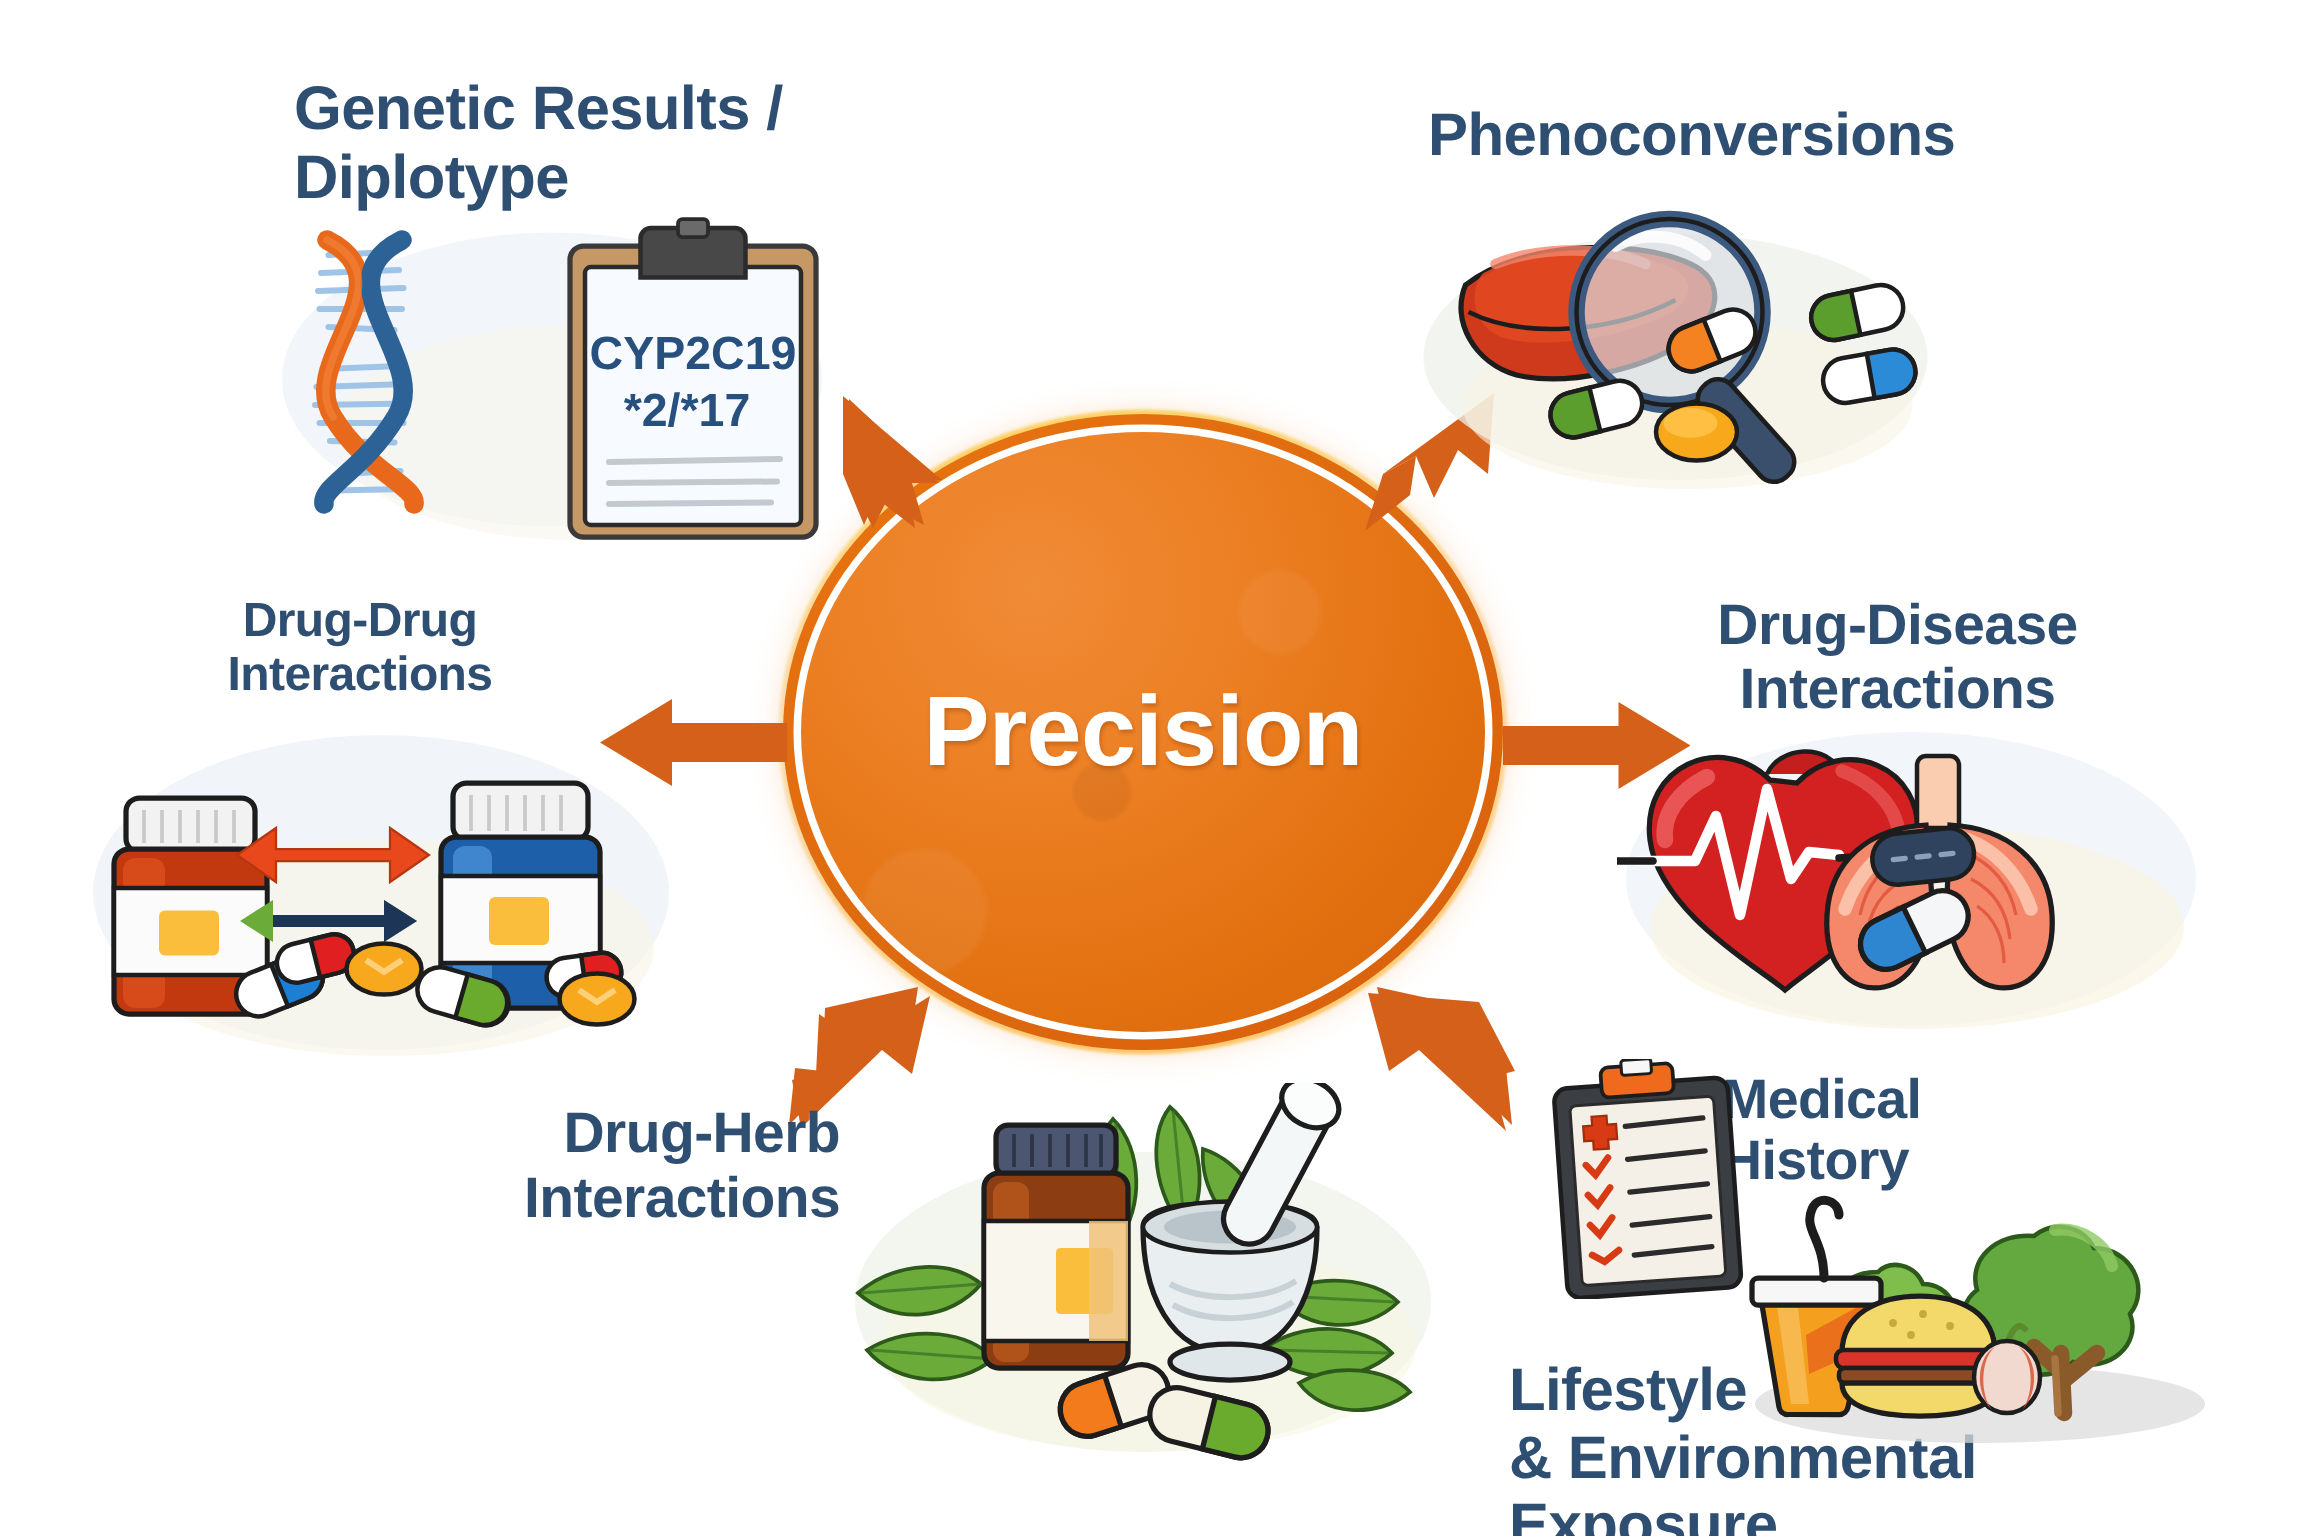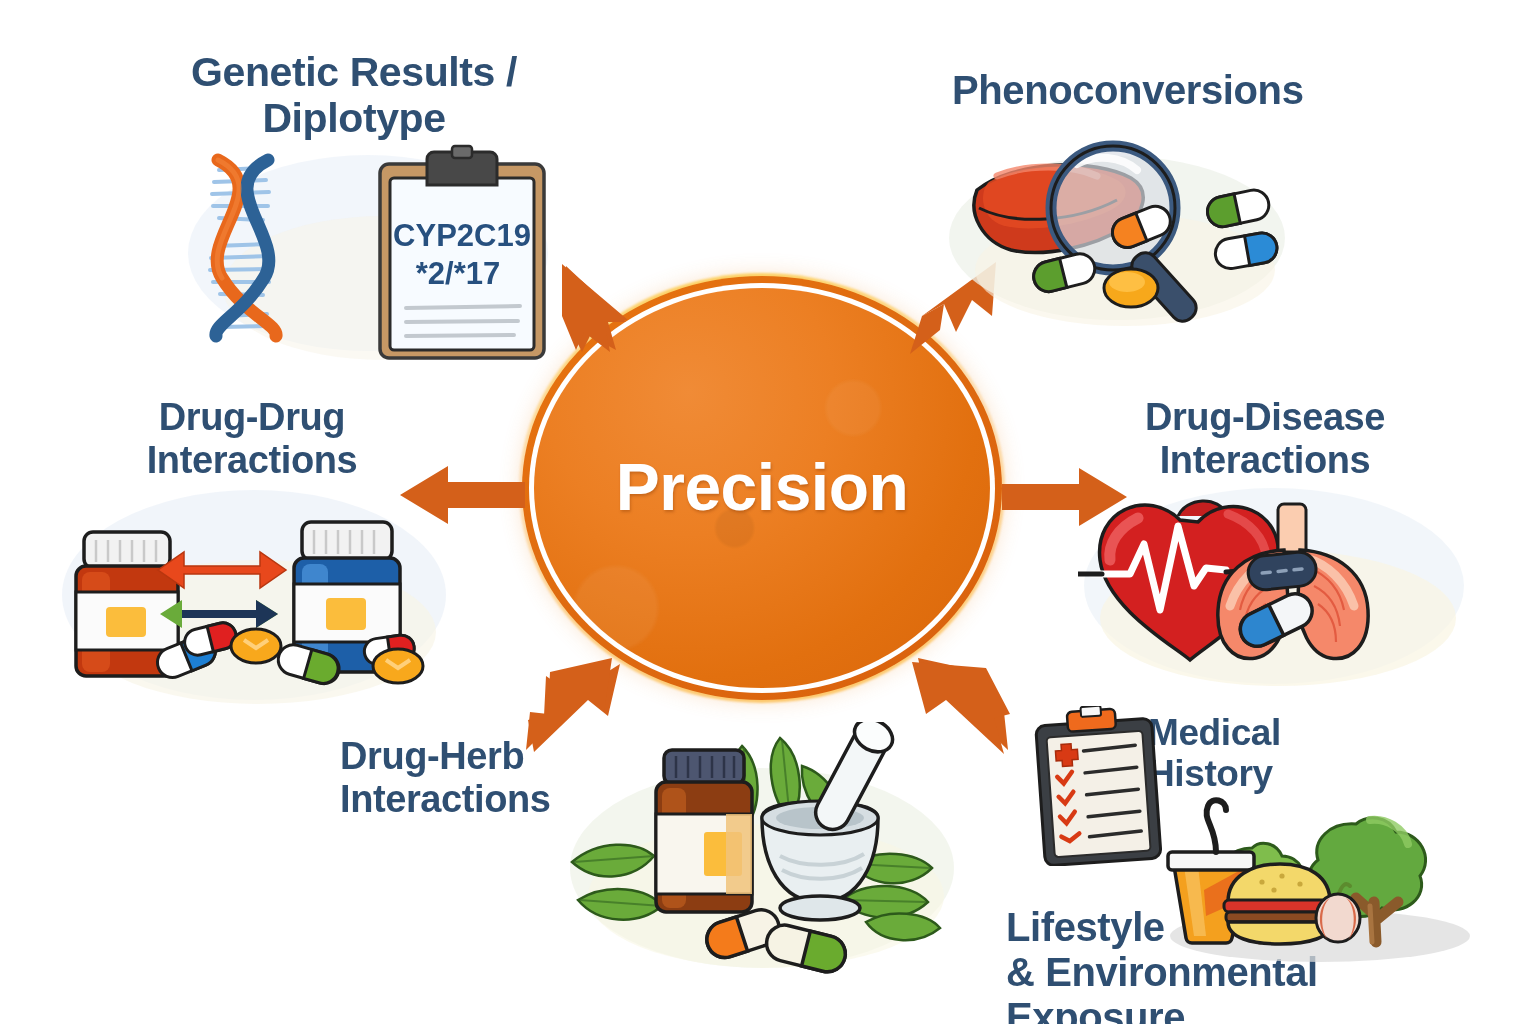--- a/index.html
+++ b/index.html
@@ -14,25 +14,25 @@
   
   .label{
     position:absolute;
     color:#2f4f72;
     font-weight:bold;
     line-height:1.12;
     letter-spacing:-0.4px;
     text-shadow:0 1px 1px rgba(255,255,255,.7);
     white-space:pre-line;
   }
-  .lbl-genetic   {left:184px; top:50px;  width:340px; font-size:41px; text-align:center;}
+  .lbl-genetic   {left:196px; top:50px;  width:340px; font-size:41px; text-align:left;}
   .lbl-pheno     {left:952px; top:68px;  width:350px; font-size:40px; text-align:right;}
-  .lbl-ddi       {left:132px; top:396px; width:240px; font-size:38px; text-align:center;}
+  .lbl-ddi       {left:120px; top:396px; width:240px; font-size:32px; text-align:center;}
   .lbl-dzi       {left:1140px;top:396px; width:250px; font-size:38px; text-align:center;}
-  .lbl-dhi       {left:340px; top:735px; width:220px; font-size:38px; text-align:left;}
+  .lbl-dhi       {left:340px; top:735px; width:220px; font-size:38px; text-align:right;}
   .lbl-medhist   {left:1148px;top:712px; width:260px; font-size:37px; text-align:left;}
   .lbl-lifestyle {left:1006px;top:905px; width:420px; font-size:40px; text-align:left;}
 
   
   #center-node{
     position:absolute;left:522px;top:276px;width:480px;height:424px;text-decoration:underline;
   }
   .circle-outer{
     position:absolute;inset:0;border-radius:50%;
     background:linear-gradient(140deg,#e8740f 0%,#df6b10 45%,#d9600c 100%);

